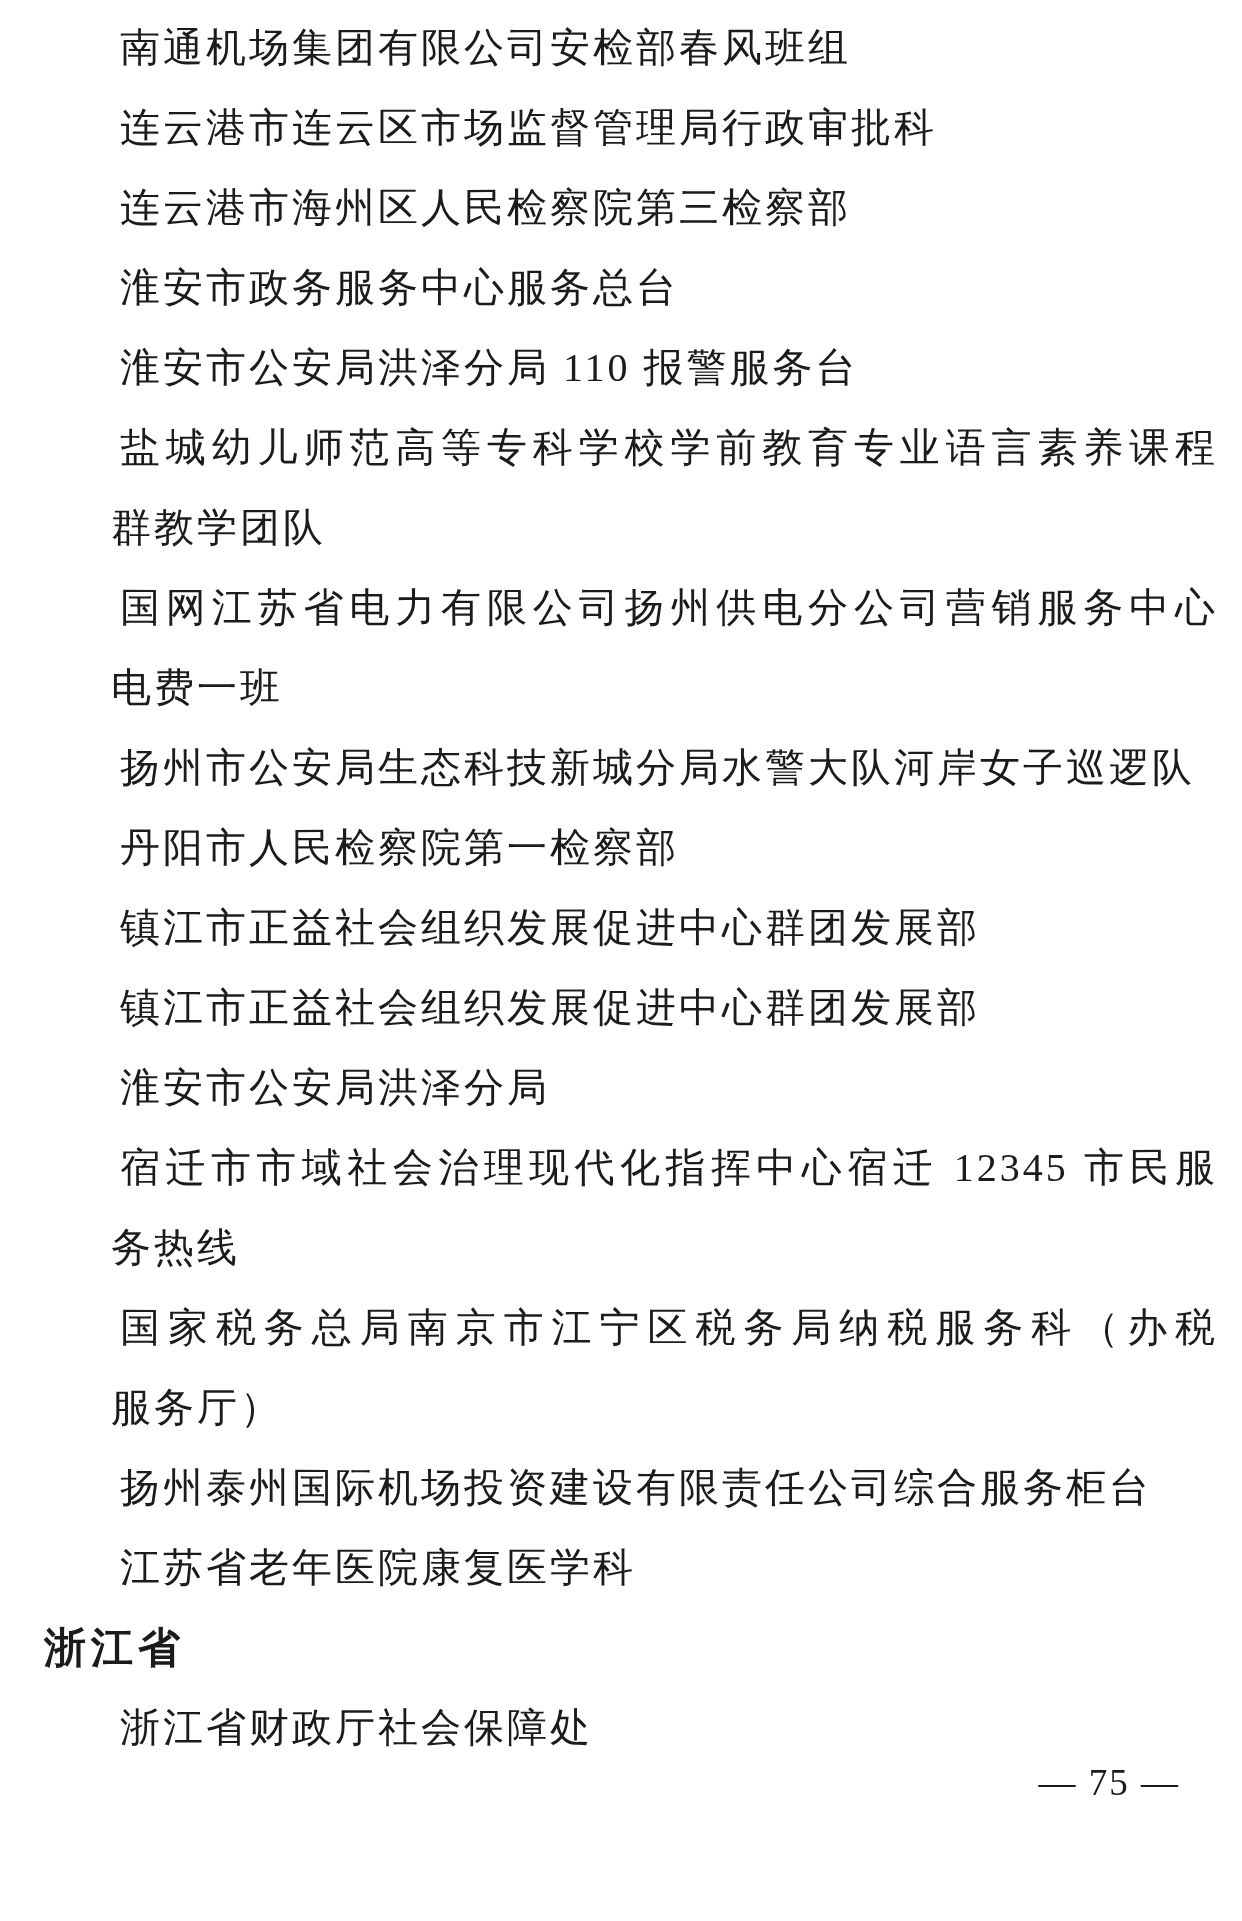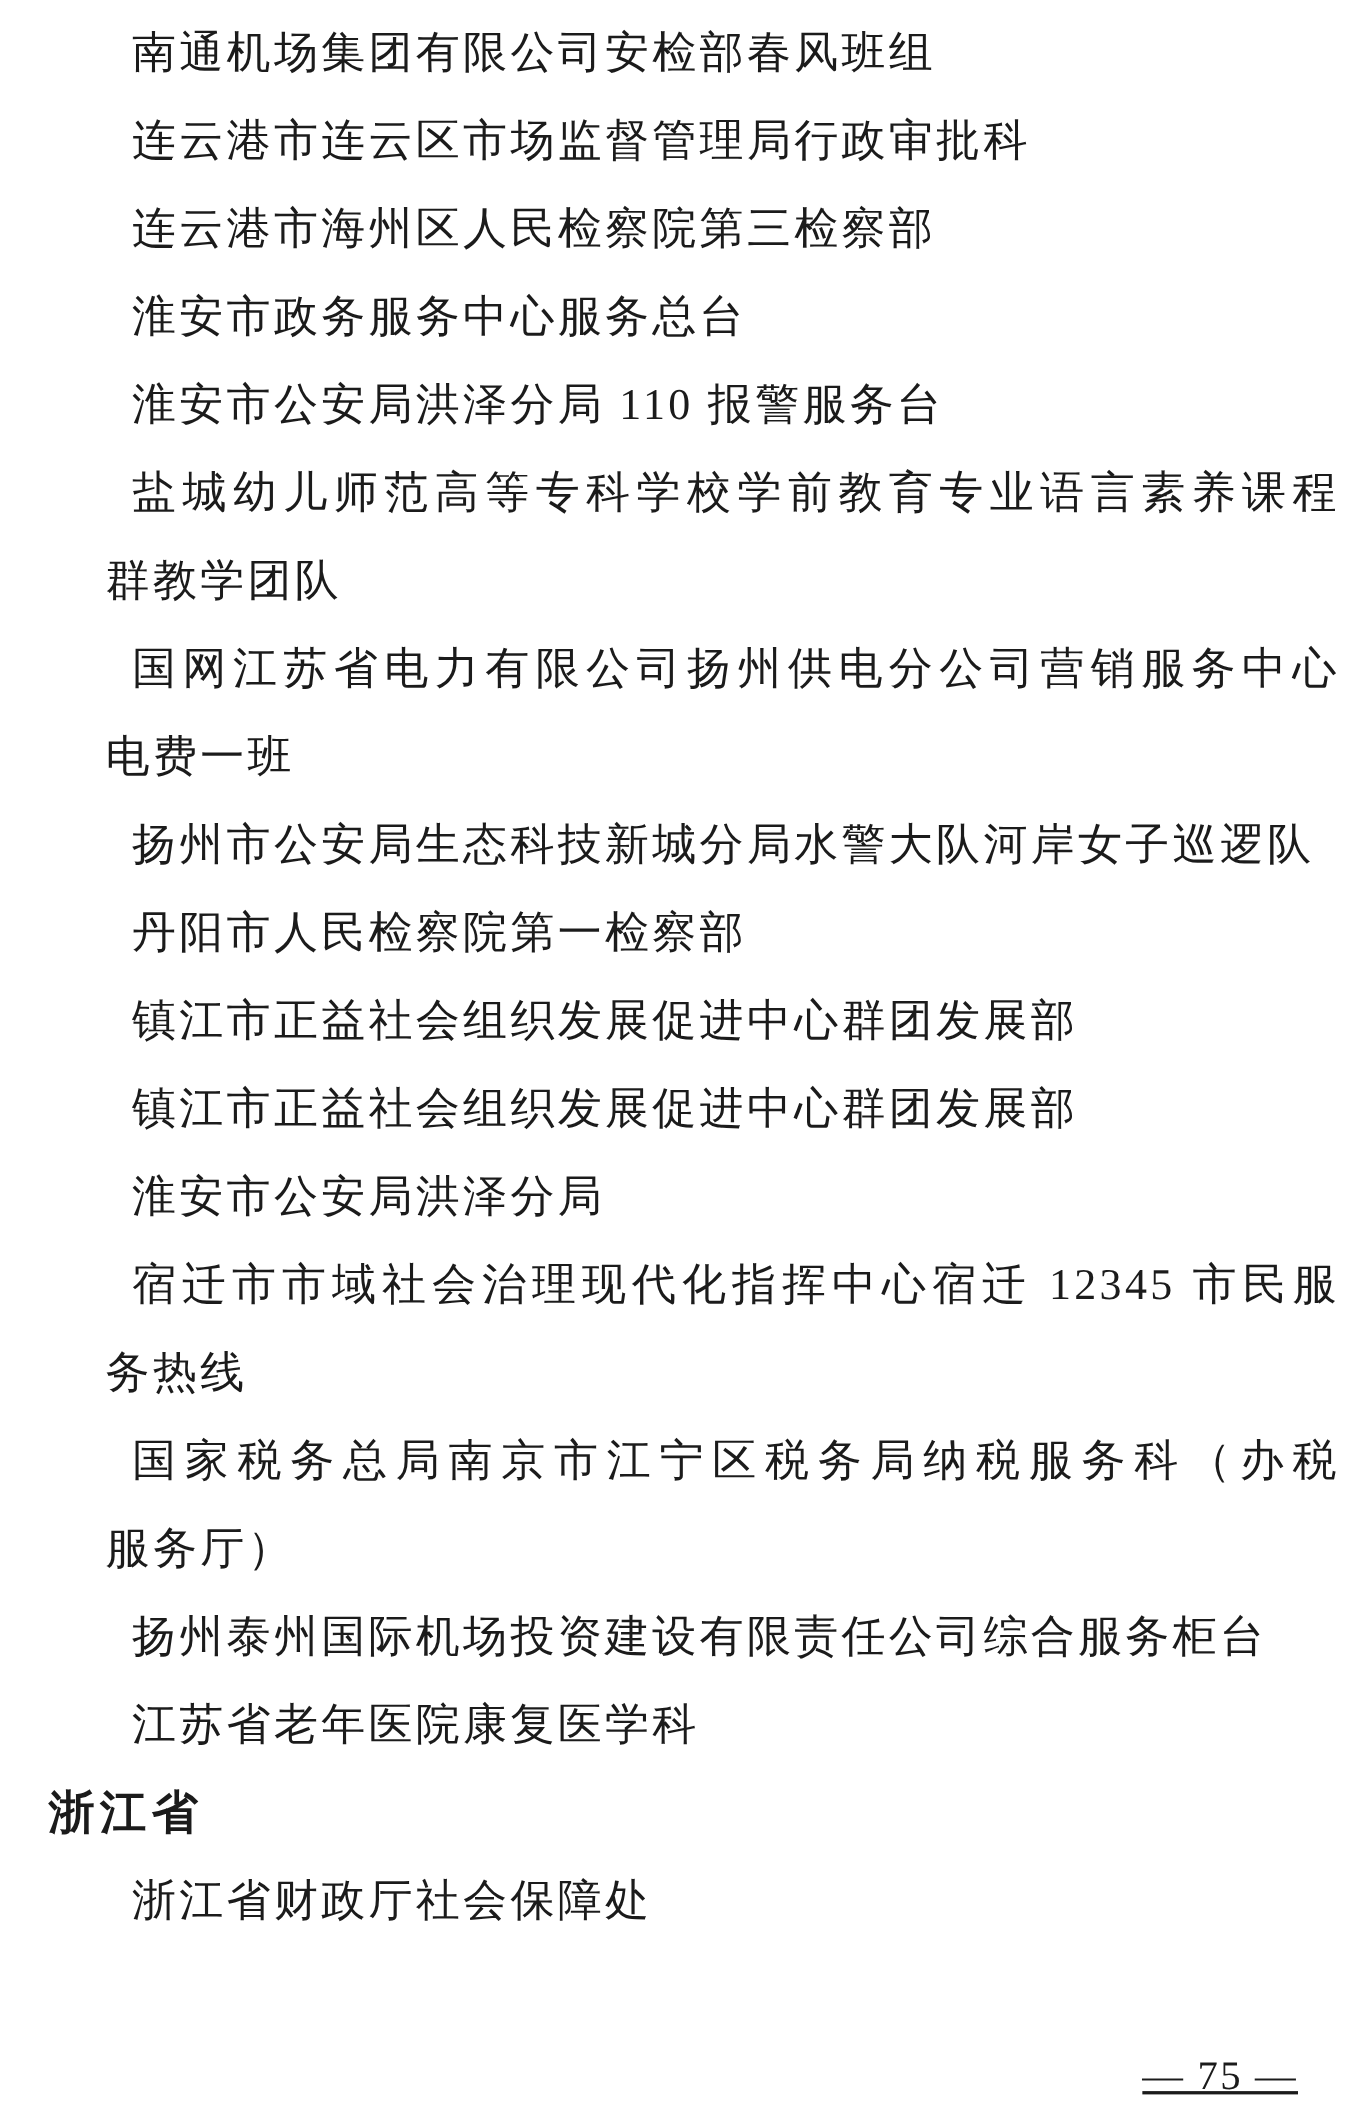--- a/index.html
+++ b/index.html
@@ -25,46 +25,46 @@
     height: 80px;
     line-height: 80px;
     font-size: 40px;
     letter-spacing: 3px;
     padding-left: 120px;
     white-space: nowrap;
   }
   
   .line.cont {
     padding-left: 96px;
+    margin-left: 15px;
   }
   
   .line.fill {
     white-space: normal;
     width: 1098px;
     padding-right: 24px;
     text-align: justify;
     text-align-last: justify;
   }
   
   .line.heading {
     padding-left: 44px;
     font-family: "Liberation Sans", "DejaVu Sans", sans-serif;
     font-weight: bold;
     font-size: 42px;
     letter-spacing: 5px;
   }
   .page-number {
     position: absolute;
-    top: 1868px;
+    top: 1763px;
     right: 62px;
     font-size: 37px;
     line-height: 40px;
     letter-spacing: 2px;
     color: #1b1b1b;
-    text-decoration: underline;
   }
 </style>
 </head>
 <body>
 
 <div class="doc">
   <div class="line">南通机场集团有限公司安检部春风班组</div>
   <div class="line">连云港市连云区市场监督管理局行政审批科</div>
   <div class="line">连云港市海州区人民检察院第三检察部</div>
   <div class="line">淮安市政务服务中心服务总台</div>

